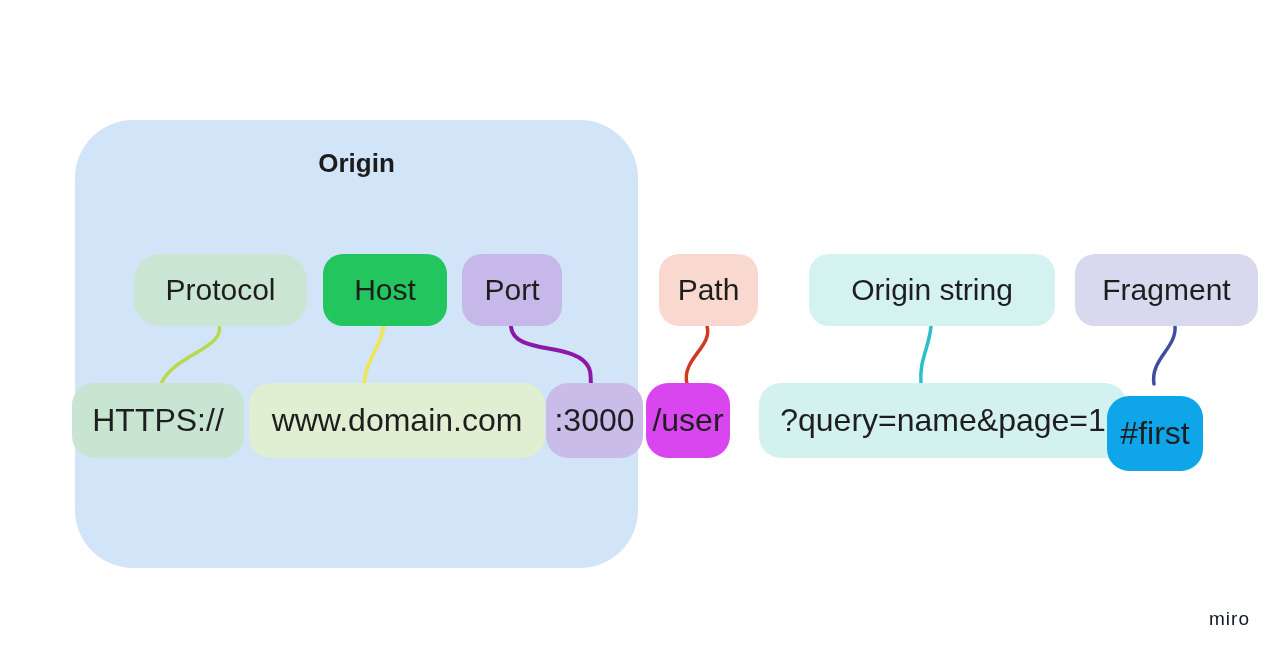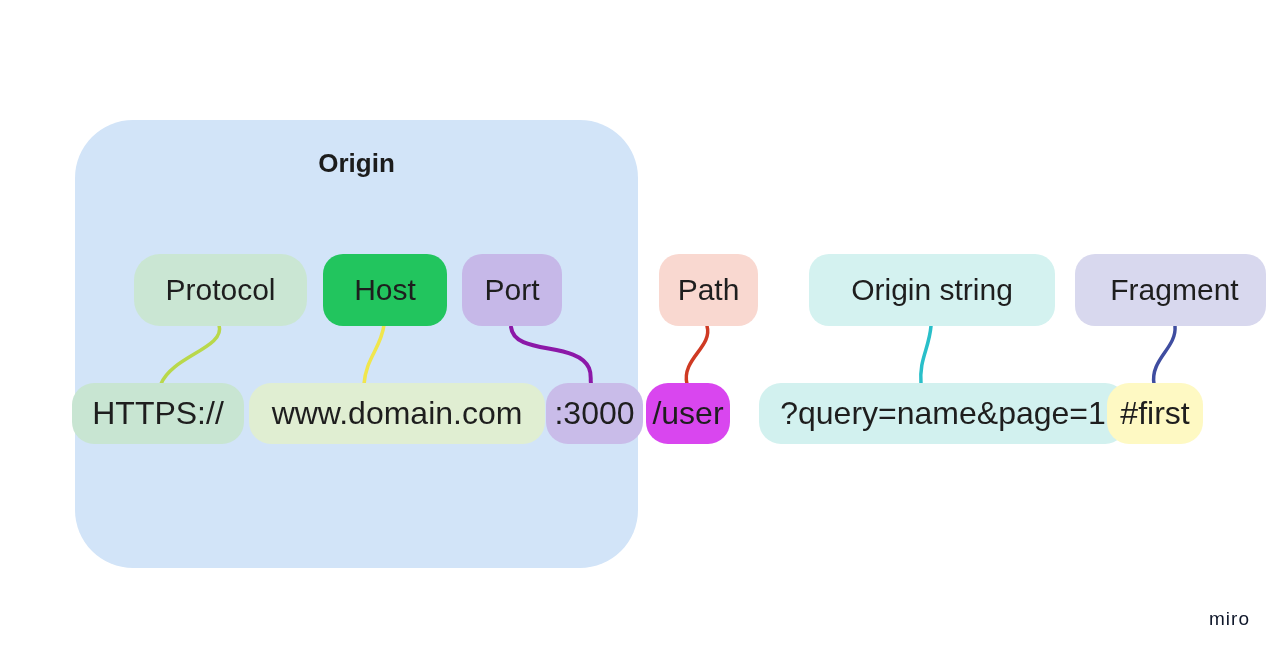--- a/index.html
+++ b/index.html
@@ -22,21 +22,21 @@
     position: absolute; display: flex; align-items: center; justify-content: center;
     color: #1e1e1e; white-space: nowrap; z-index: 3;
   }
   .chip { top: 254px; height: 72px; border-radius: 20px; font-size: 30px; }
   .lbl-protocol { left: 134px; width: 173px; border-radius: 26px; }
   .lbl-host     { left: 323px; width: 124px; }
   .lbl-port     { left: 462px; width: 100px; }
   .lbl-path     { left: 659px; width: 99px;  }
   .lbl-query    { left: 809px; width: 246px; }
   .lbl-fragment { left: 1075px; width: 183px; }
-  .seg { top: 383px; height: 61px; border-radius: 22px; font-size: 32px; }
+  .seg { top: 383px; height: 75px; border-radius: 22px; font-size: 32px; }
   .seg-protocol { left: 72px;  width: 172px; }
   .seg-host     { left: 249px; width: 296px; }
   .seg-port     { left: 546px; width: 97px;  }
   .seg-path     { left: 646px; width: 84px;  }
   .seg-query    { left: 735px; width: 368px; margin-left: 24px; }
   .seg-fragment { left: 1107px; width: 96px; }
   .watermark {
     position: absolute; right: 30px; top: 608px; z-index: 3;
     font-size: 19px; letter-spacing: 1px; color: #0f172a;
   }
@@ -55,22 +55,22 @@
   <path d="M 707 326 C 713 347, 681 359, 687 384" stroke-width="3.5" stroke-linecap="round" stroke="#cf3a23"></path>
   <path d="M 931 326 C 929 349, 919 359, 921 384" stroke-width="3.5" stroke-linecap="round" stroke="#29bfc9"></path>
   <path d="M 1175 326 C 1177 348, 1150 359, 1154 384" stroke-width="3.5" stroke-linecap="round" stroke="#3f4da0"></path>
 </svg>
 
 <div class="chip lbl-protocol" style="background-color: rgb(202, 230, 211);">Protocol</div>
 <div class="chip lbl-host" style="background-color: #22c55e;">Host</div>
 <div class="chip lbl-port" style="background-color: rgb(198, 184, 232);">Port</div>
 <div class="chip lbl-path" style="background-color: rgb(249, 216, 208);">Path</div>
 <div class="chip lbl-query" style="background-color: rgb(212, 242, 240);">Origin string</div>
-<div class="chip lbl-fragment" style="background-color: rgb(216, 216, 238); padding-left: 8px;">Fragment</div>
+<div class="chip lbl-fragment" style="background-color: rgb(216, 216, 238);">Fragment</div>
 
 <div class="seg seg-protocol" style="background-color: rgb(200, 229, 210);">HTTPS://</div>
 <div class="seg seg-host" style="background-color: rgb(224, 238, 210);">www.domain.com</div>
 <div class="seg seg-port" style="background-color: rgb(201, 188, 233);">:3000</div>
 <div class="seg seg-path" style="background-color: #d946ef;">/user</div>
 <div class="seg seg-query" style="background-color: rgb(210, 241, 239);">?query=name&amp;page=1</div>
-<div class="seg seg-fragment" style="background-color: #fef9c3;">#first</div>
+<div class="seg seg-fragment" style="background-color: #0ea5e9; margin-top: 13px;">#first</div>
 
 <div class="watermark">miro</div>
 
 </body></html>

